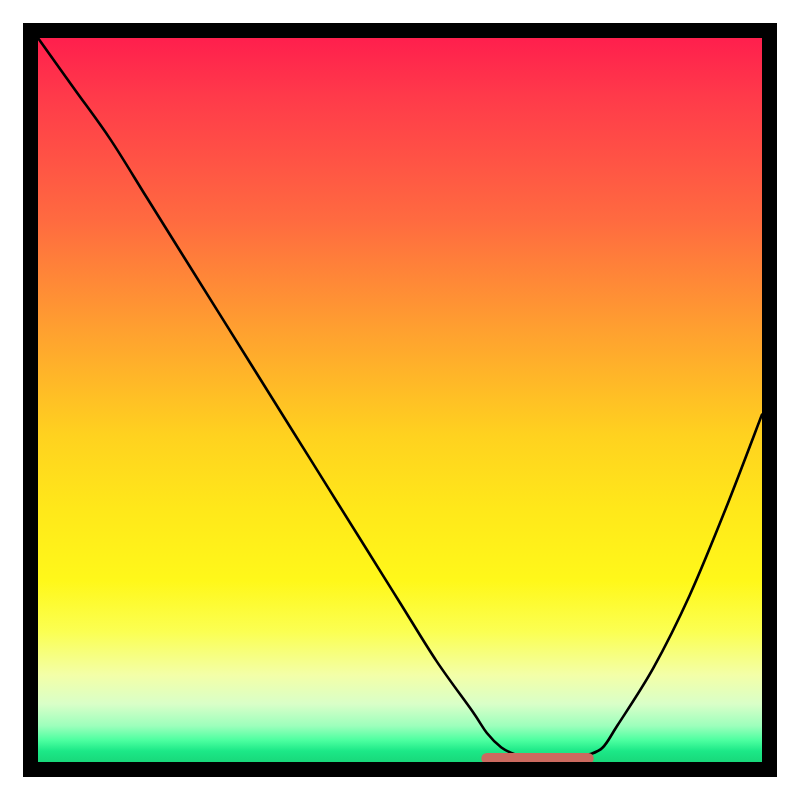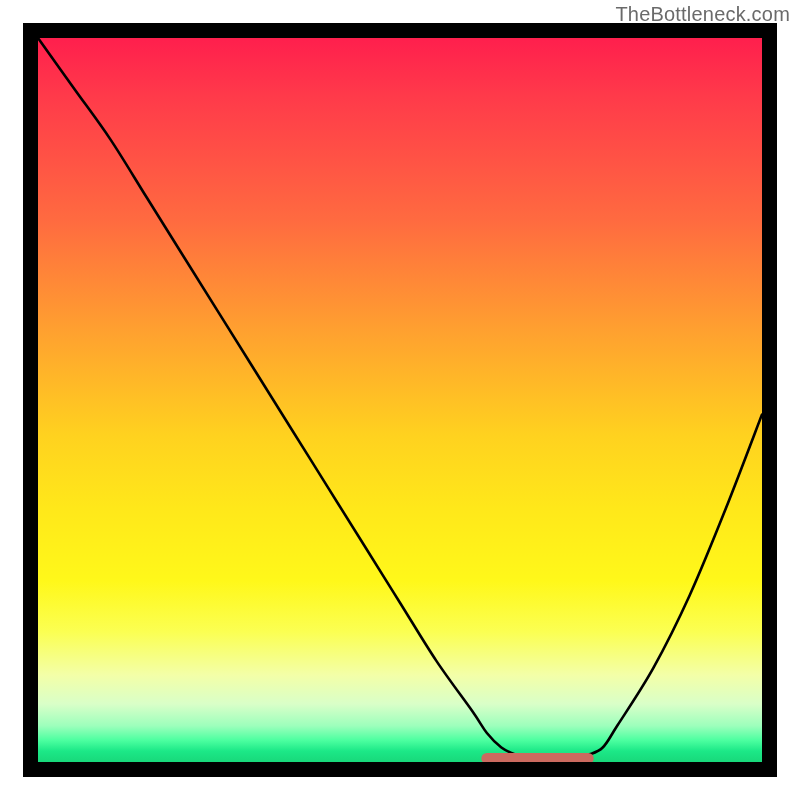--- a/index.html
+++ b/index.html
@@ -64,21 +64,20 @@
   }
   svg.curve {
     position: absolute;
     left: 0; top: 0;
   }
 </style>
 </head>
 <body>
 <div class="container">
 
-  <div class="watermark">TheBottleneck.com</div>
 
   <div class="frame"></div>
 
   <div class="plot-area">
     <div class="gradient"></div>
 
     <svg class="curve" width="724" height="724" viewBox="0 0 724 724">
       <path id="curve-path" fill="none" stroke="#000" stroke-width="2.6" stroke-linecap="round" stroke-linejoin="round" d="M 0 0 C 6.033333333333334 8.446666666666658, 24.133333333333333 33.78666666666662, 36.2 50.67999999999995 C 48.26666666666667 67.57333333333328, 60.33333333333334 83.26, 72.4 101.36000000000001 C 84.46666666666667 119.46000000000002, 96.53333333333333 139.9733333333333, 108.6 159.27999999999997 C 120.66666666666666 178.58666666666664, 132.73333333333335 197.89333333333337, 144.8 217.20000000000005 C 156.86666666666667 236.50666666666672, 168.93333333333334 255.81333333333336, 181 275.12 C 193.06666666666666 294.4266666666667, 205.13333333333333 313.7333333333333, 217.2 333.03999999999996 C 229.26666666666665 352.34666666666664, 241.33333333333331 371.6533333333333, 253.39999999999998 390.96 C 265.46666666666664 410.26666666666665, 277.53333333333336 429.5733333333333, 289.6 448.88 C 301.6666666666667 468.18666666666667, 313.73333333333335 487.49333333333334, 325.8 506.8 C 337.8666666666667 526.1066666666667, 349.93333333333334 545.4133333333334, 362 564.72 C 374.06666666666666 584.0266666666666, 386.1333333333334 604.54, 398.20000000000005 622.64 C 410.2666666666667 640.74, 425.9533333333333 661.2533333333333, 434.4 673.3199999999999 C 442.84666666666664 685.3866666666665, 444.05333333333334 689.0066666666667, 448.88 695.04 C 453.70666666666665 701.0733333333333, 458.53333333333336 705.9, 463.36 709.52 C 468.18666666666667 713.14, 473.0133333333334 714.95, 477.84000000000003 716.76 C 482.6666666666667 718.5699999999999, 487.4933333333334 719.7766666666666, 492.32000000000005 720.38 C 497.1466666666667 720.9833333333333, 501.9733333333333 720.38, 506.79999999999995 720.38 C 511.6266666666666 720.38, 516.4533333333333 720.38, 521.28 720.38 C 526.1066666666667 720.38, 530.9333333333333 720.9833333333333, 535.76 720.38 C 540.5866666666667 719.7766666666666, 545.4133333333333 718.5699999999999, 550.24 716.76 C 555.0666666666667 714.95, 559.8933333333333 714.3466666666667, 564.72 709.52 C 569.5466666666667 704.6933333333333, 570.7533333333333 701.0733333333333, 579.2 687.8 C 587.6466666666668 674.5266666666666, 603.3333333333333 651.6, 615.4 629.88 C 627.4666666666667 608.16, 639.5333333333333 584.0266666666666, 651.6 557.48 C 663.6666666666667 530.9333333333334, 675.7333333333333 500.7666666666667, 687.8 470.6 C 699.8666666666666 440.43333333333334, 717.9666666666667 392.1666666666667, 724 376.48"></path>
       <path id="marker-path" fill="none" stroke-linecap="round" d="M 448.88 720.38 L 550.24 720.38" stroke="#cb6a5f" stroke-width="11"></path>
     </svg>

